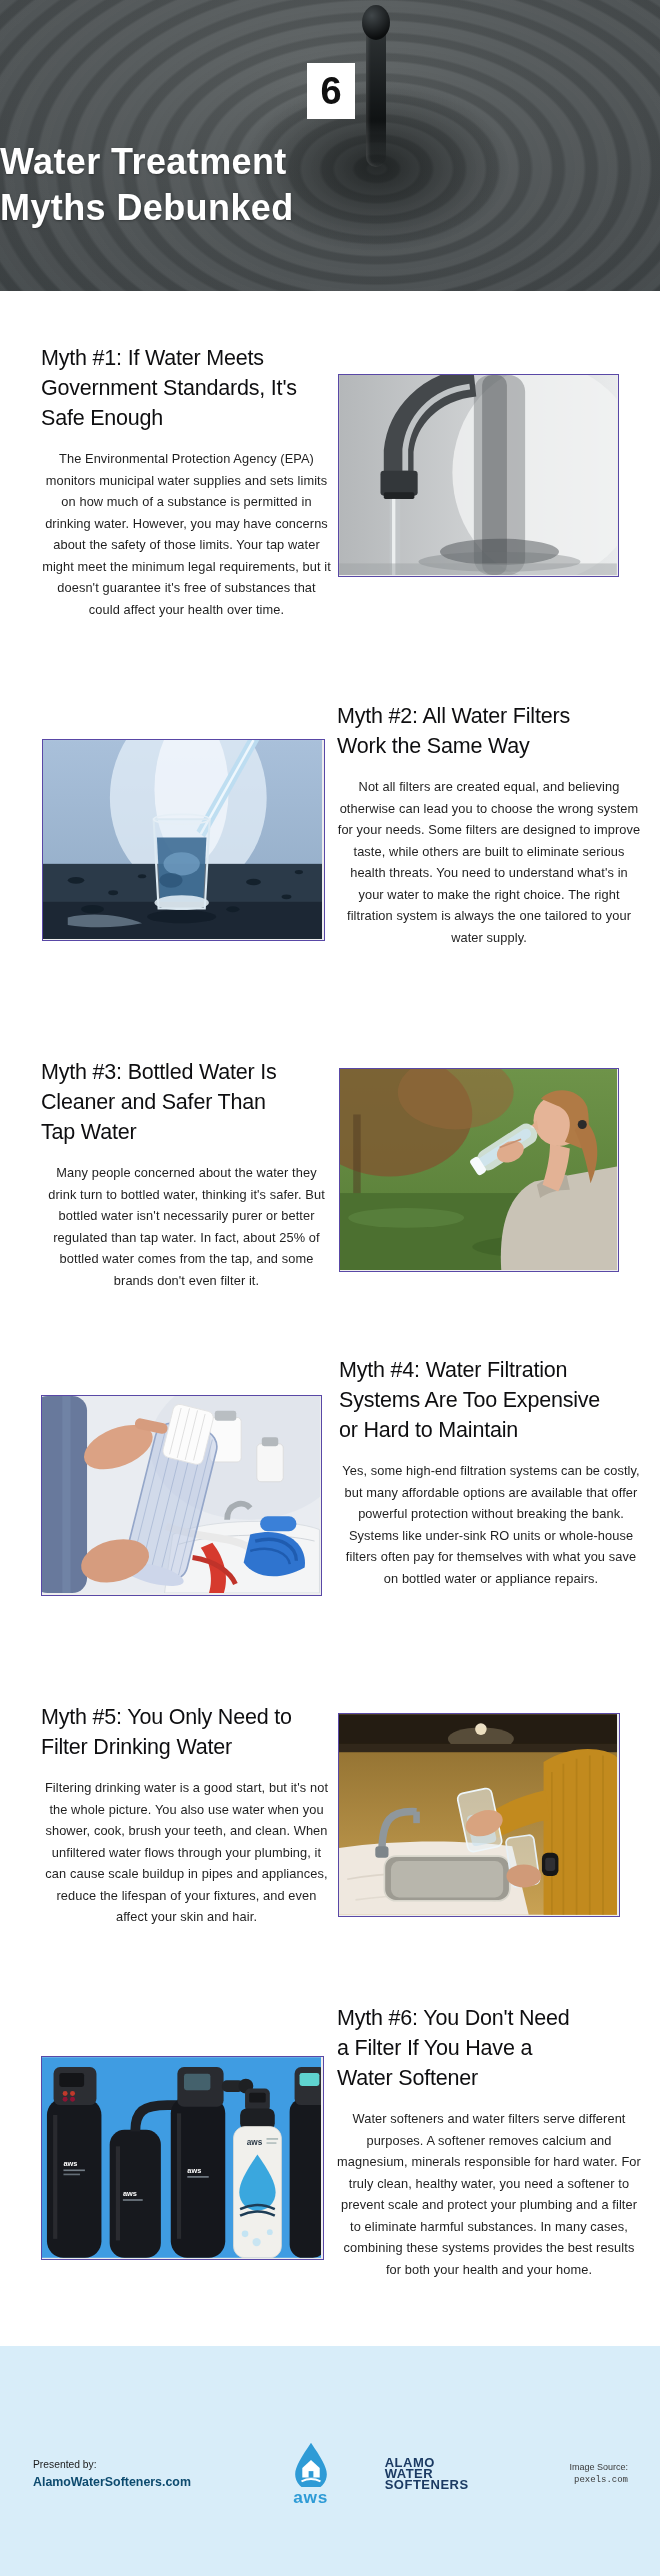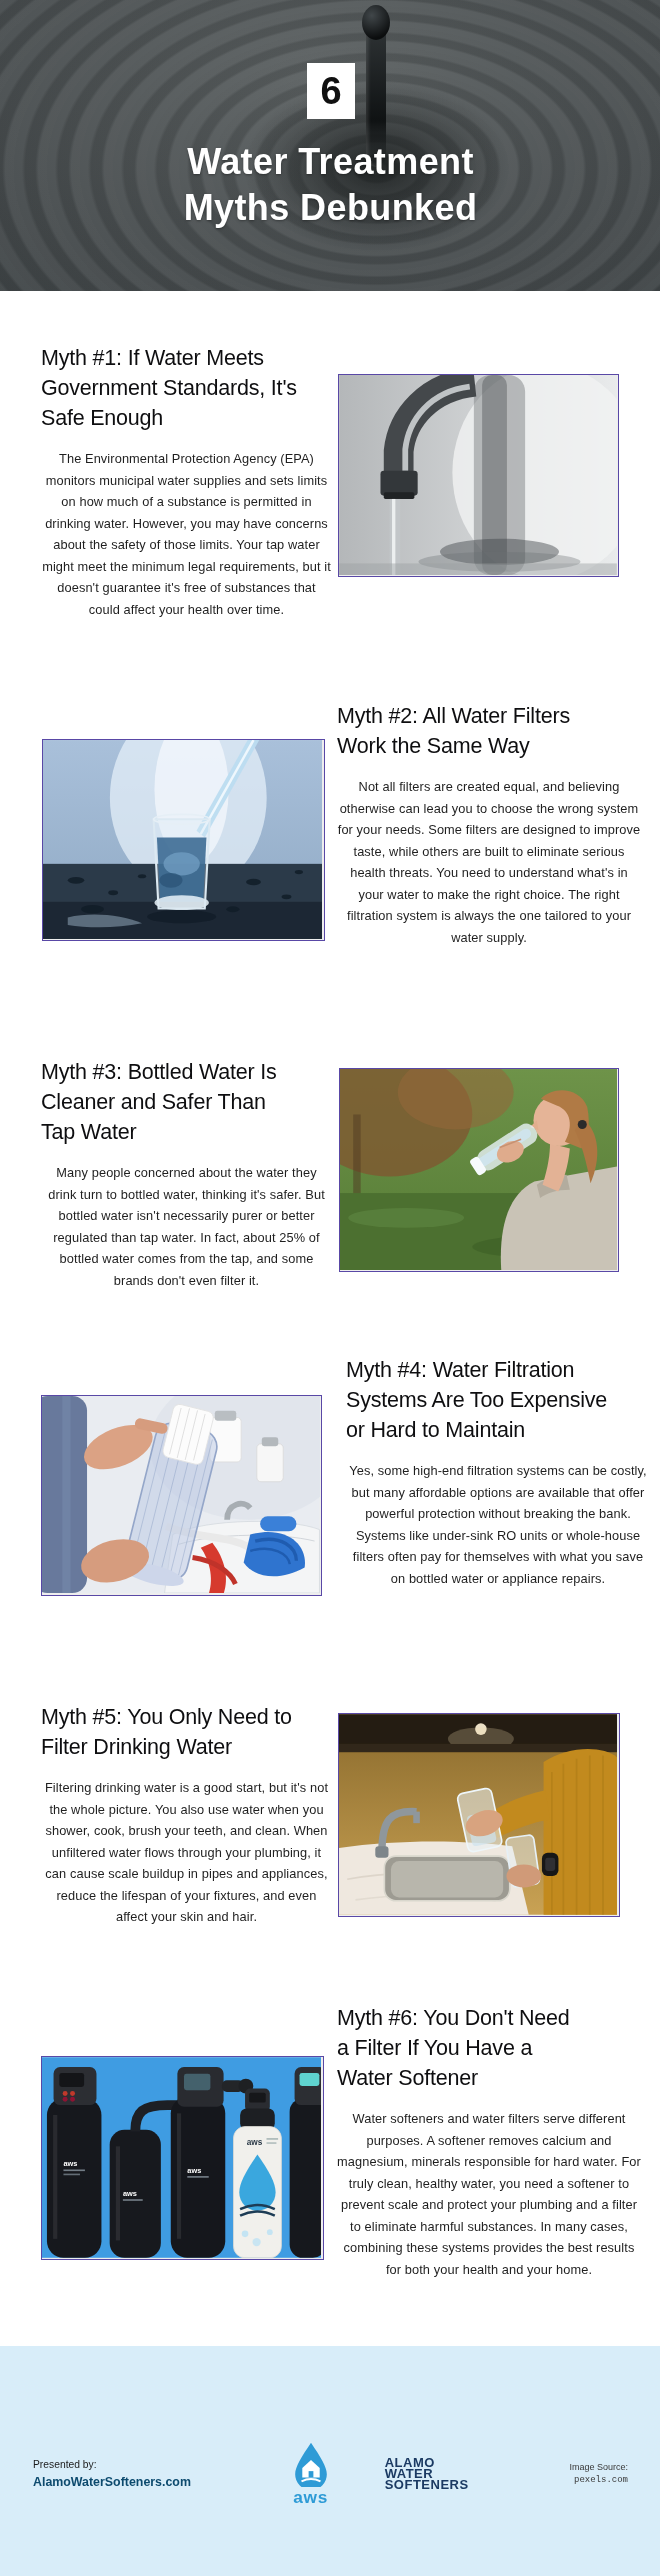--- a/index.html
+++ b/index.html
@@ -24,21 +24,21 @@
   .hero .bulb{
     position:absolute;left:362px;top:5px;width:28px;height:35px;border-radius:50%;
     background:radial-gradient(circle at 35% 30%, #41474a, #0b0d0e 75%);
   }
   .badge{
     position:absolute;left:307px;top:63px;width:48px;height:56px;background:#fff;
     display:flex;align-items:center;justify-content:center;
     font-size:38px;font-weight:bold;color:#101010;
   }
   .hero-title{
-    position:absolute;left:0;top:139px;width:661px;text-align:center;color:#fff;
+    position:absolute;left:0;top:139px;width:661px;color:#fff;
     font-size:36px;line-height:46px;font-weight:bold;letter-spacing:0.4px;
     white-space:pre-line;text-shadow:0 0.8px 2.5px rgba(0,0,0,.35);
   }
   
   .sec-text{position:absolute;}
   .sec-h{
     margin:0 0 15px 0;font-size:21.5px;line-height:30px;font-weight:normal;
     letter-spacing:-0.2px;color:#0e0e10;white-space:pre-line;
   }
   .sec-b{margin:0;font-size:12.8px;line-height:21.5px;color:#1f1f1f;letter-spacing:0.1px;text-align:center;}
@@ -222,21 +222,21 @@
       <rect x="112" y="30" width="40" height="13" rx="6" transform="rotate(12 132 36)" fill="#d69c7e"></rect>
       <ellipse cx="88" cy="200" rx="42" ry="25" transform="rotate(-14 88 200)" fill="#d69c7e"></ellipse>
       <path d="M252,168 C298,156 322,182 318,208 C290,224 258,222 244,202 Z" fill="#2f74cf"></path>
       <path d="M258,176 C290,168 308,184 308,200" stroke="#1f5cb0" stroke-width="4" fill="none"></path>
       <path d="M252,188 C280,180 298,192 300,204" stroke="#1f5cb0" stroke-width="3" fill="none"></path>
       <rect x="264" y="146" width="44" height="18" rx="9" fill="#3a80d8"></rect>
       <path d="M206,178 C222,198 226,222 220,239 L202,239 C208,220 202,198 192,184 Z" fill="#d63a2e"></path>
       <path d="M182,196 C210,200 228,214 234,228" stroke="#c0332a" stroke-width="6" fill="none"></path>
     </svg>
   </div>
-  <div class="sec-text" style="left:346px;top:1355px;width:304px;">
+  <div class="sec-text" style="left:339px;top:1355px;width:304px;">
     <h2 class="sec-h">Myth #4: Water Filtration
 Systems Are Too Expensive
 or Hard to Maintain</h2>
     <p class="sec-b">Yes, some high-end filtration systems can be costly, but many affordable options are available that offer powerful protection without breaking the bank. Systems like under-sink RO units or whole-house filters often pay for themselves with what you save on bottled water or appliance repairs.</p>
   </div>
 
   <div class="sec-text" style="left:41px;top:1702px;width:291px;">
     <h2 class="sec-h">Myth #5: You Only Need to
 Filter Drinking Water</h2>
     <p class="sec-b">Filtering drinking water is a good start, but it's not the whole picture. You also use water when you shower, cook, brush your teeth, and clean. When unfiltered water flows through your plumbing, it can cause scale buildup in pipes and appliances, reduce the lifespan of your fixtures, and even affect your skin and hair.</p>

